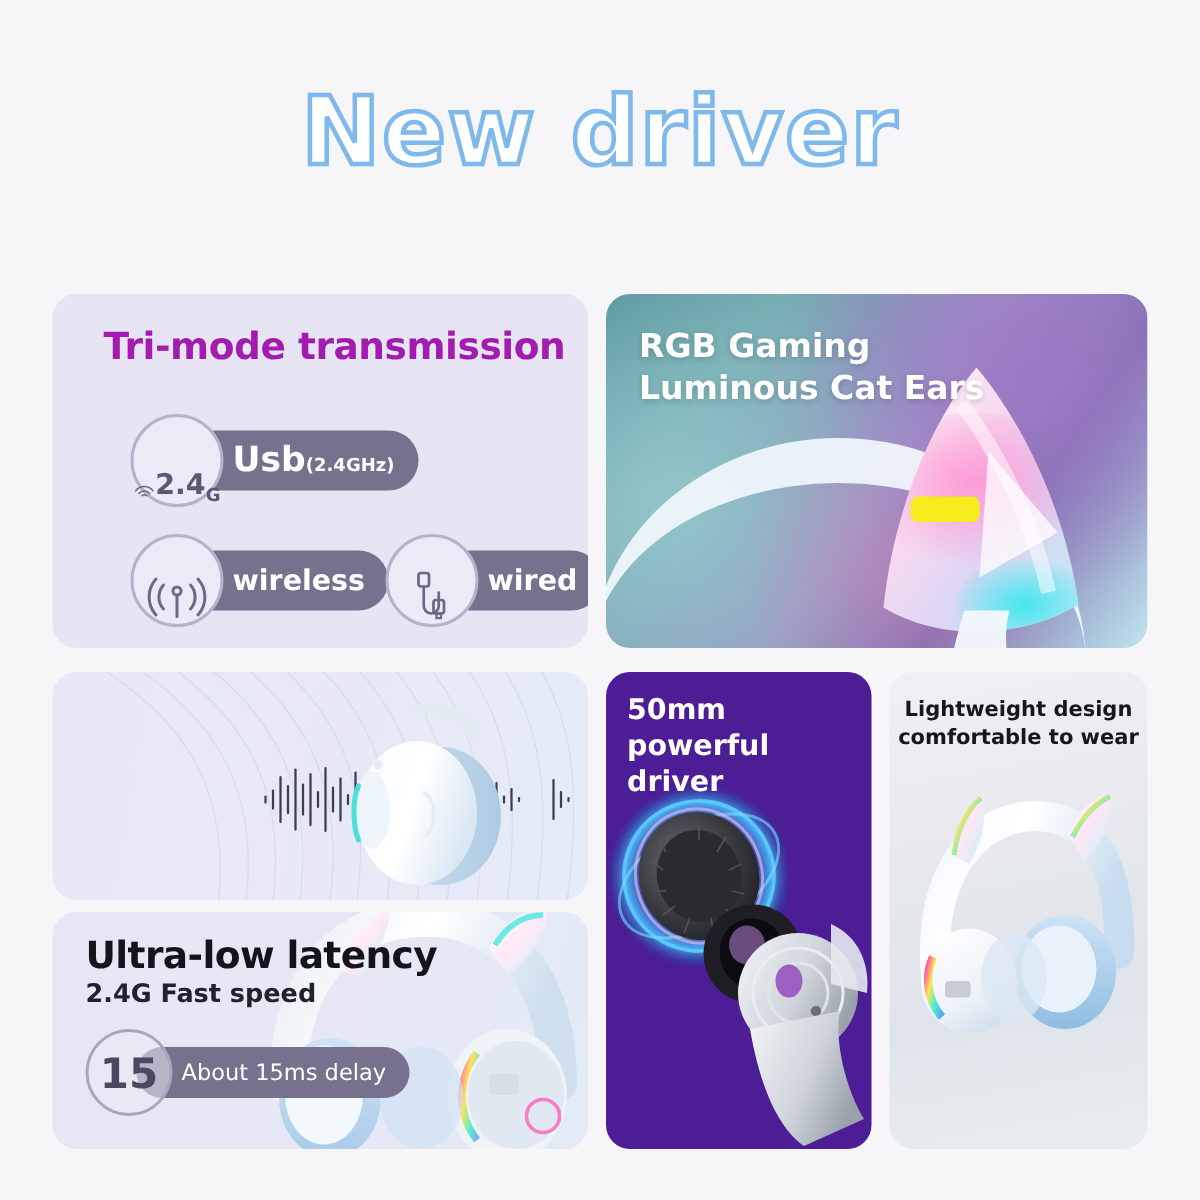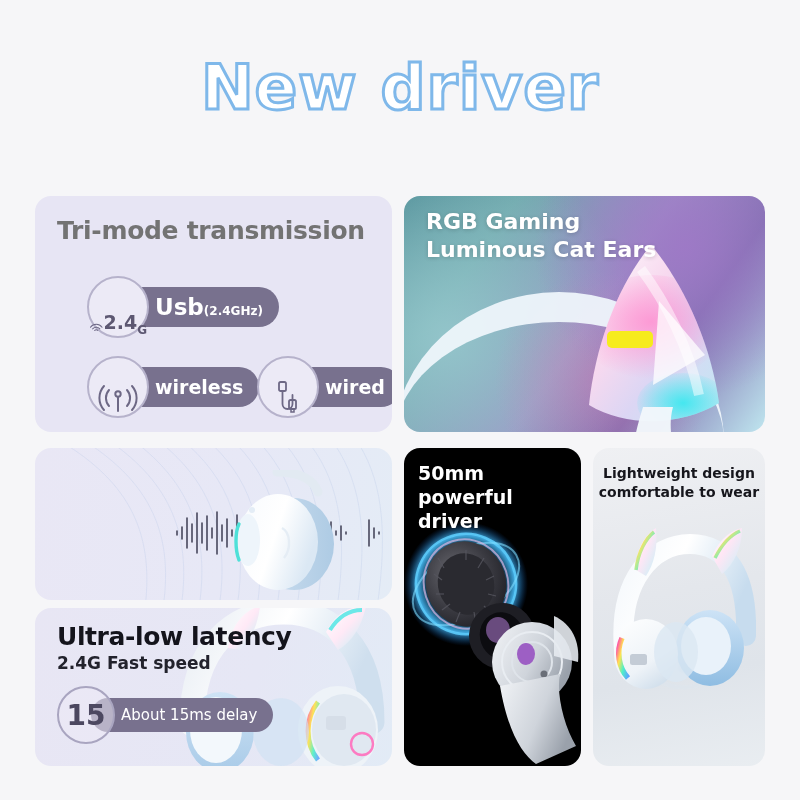--- a/index.html
+++ b/index.html
@@ -28,22 +28,22 @@
   }
   
   .card{position:absolute;border-radius:16px;overflow:hidden;}
 
   
   #card-trimode{
     left:35px;top:196px;width:357px;height:236px;
     background:#e7e5f4;
   }
   #card-trimode .c-title{
-    position:absolute;left:22px;top:20px;
-    font-size:25px;font-weight:bold;color:#737373;
+    position:absolute;left:34px;top:20px;
+    font-size:25px;font-weight:bold;color:#a21caf;
     font-family:"DejaVu Sans", sans-serif;
     letter-spacing:-.3px;
   }
   .mode-row{position:absolute;display:flex;align-items:center;}
   .mode-circle{
     width:62px;height:62px;border-radius:50%;
     border:2px solid #b6b2cb;background:#eceaf6;
     position:relative;z-index:2;
     display:flex;align-items:flex-end;justify-content:center;
     flex-direction:row;
@@ -64,21 +64,21 @@
   
   #card-rgb{
     left:404px;top:196px;width:361px;height:236px;
     background:
       radial-gradient(circle at 78% 22%, rgba(160,120,200,.85) 0%, rgba(160,120,200,0) 45%),
       radial-gradient(circle at 55% 78%, rgba(216,120,180,.45) 0%, rgba(216,120,180,0) 40%),
       radial-gradient(circle at 12% 60%, rgba(150,200,205,.9) 0%, rgba(150,200,205,0) 55%),
       linear-gradient(125deg,#4f8d96 0%,#6fa8ac 22%,#9b8fc4 52%,#7e6fae 72%,#bfe6ef 100%);
   }
   #card-rgb .c-title{
-    position:absolute;left:22px;top:12px;
+    position:absolute;left:22px;top:22px;
     font-size:22px;font-weight:bold;color:#fff;line-height:1.28;
     font-family:"DejaVu Sans", sans-serif;
     text-shadow:0 1px 4px rgba(0,0,0,.18);
     z-index:4;
   }
   .ear{
     position:absolute;right:22px;bottom:-18px;
     width:210px;height:215px;z-index:2;
   }
   .band{
@@ -131,21 +131,21 @@
   }
   .lat-pill{
     height:34px;border-radius:17px;background:#78718e;color:#fff;
     display:flex;align-items:center;padding:0 16px 0 30px;margin-left:-24px;
     font-size:15px;font-weight:normal;font-family:"DejaVu Sans",sans-serif;z-index:1;
   }
   .hp-latency{position:absolute;right:6px;top:-4px;width:210px;height:175px;z-index:2;}
 
   
   #card-driver{
-    left:404px;top:448px;width:177px;height:318px;background:#000000;
+    left:404px;top:448px;width:177px;height:318px;background:#4c1d95;
   }
   #card-driver .c-title{
     position:absolute;left:14px;top:14px;
     font-size:19px;font-weight:bold;color:#fff;line-height:1.25;
     font-family:"DejaVu Sans", sans-serif;z-index:3;
   }
 
   
   #card-light{
     left:593px;top:448px;width:172px;height:318px;

